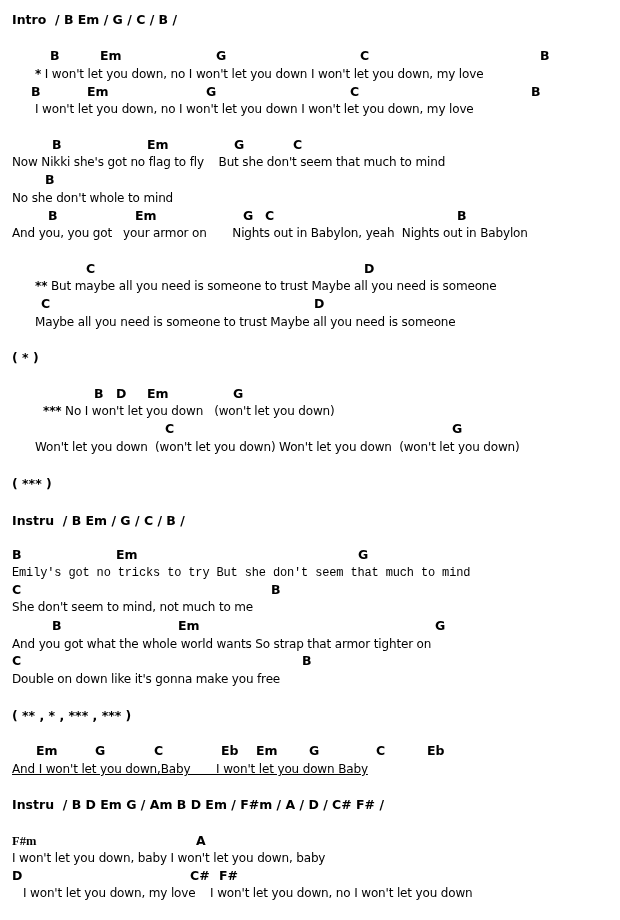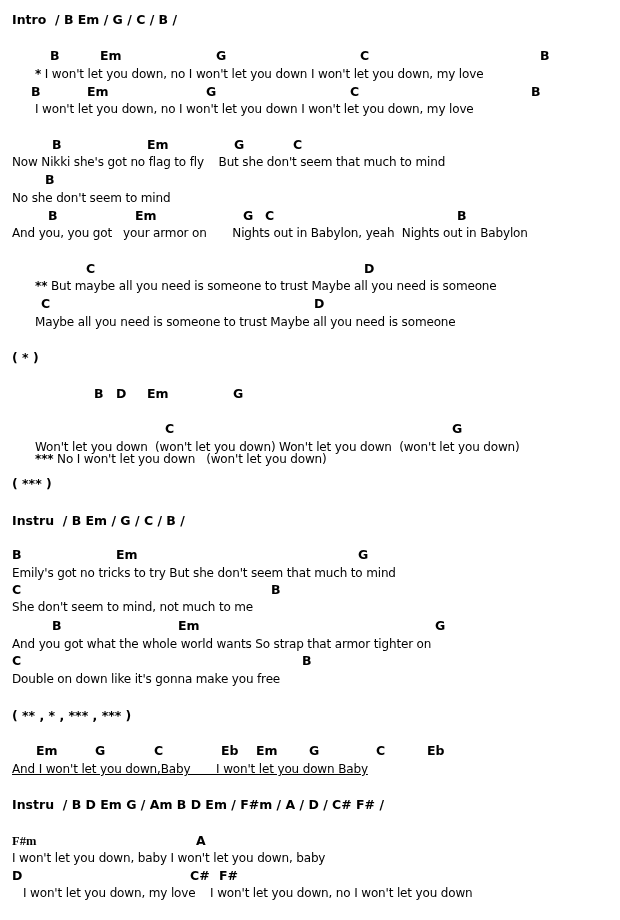--- a/index.html
+++ b/index.html
@@ -36,21 +36,21 @@
 <div class="chord-row" style="position:absolute;left:0;top:137px;width:620px;height:16px;">
     <span class="chord" style="left: 52px; top: 0px;">B</span>
     <span class="chord" style="left: 147px; top: 0px;">Em</span>
     <span class="chord" style="left: 234px; top: 0px;">G</span>
     <span class="chord" style="left: 293px; top: 0px;">C</span>
   </div>
 <div class="line lyric" style="left:12px;top:154px;">Now Nikki she's got no flag to fly    But she don't seem that much to mind</div>
 <div class="chord-row" style="position:absolute;left:0;top:172px;width:620px;height:16px;">
     <span class="chord" style="left: 45px; top: 0px;">B</span>
   </div>
-<div class="line lyric" style="left:12px;top:190px;">No she don't seem to mind</div>
+<div class="line lyric" style="left:12px;top:190px;">No she don't whole to mind</div>
 <div class="chord-row" style="position:absolute;left:0;top:208px;width:620px;height:16px;">
     <span class="chord" style="left: 48px; top: 0px;">B</span>
     <span class="chord" style="left: 135px; top: 0px;">Em</span>
     <span class="chord" style="left: 243px; top: 0px;">G</span>
     <span class="chord" style="left: 265px; top: 0px;">C</span>
     <span class="chord" style="left: 457px; top: 0px;">B</span>
   </div>
 <div class="line lyric" style="left:12px;top:225px;">And you, you got   your armor on       Nights out in Babylon, yeah  Nights out in Babylon</div>
 
 <div class="chord-row" style="position:absolute;left:0;top:261px;width:620px;height:16px;">
@@ -65,37 +65,37 @@
 <div class="line lyric" style="left:35px;top:314px;">Maybe all you need is someone to trust Maybe all you need is someone</div>
 
 <div class="line head" style="left:12px;top:350px;">( * )</div>
 
 <div class="chord-row" style="position:absolute;left:0;top:386px;width:620px;height:16px;">
     <span class="chord" style="left: 94px; top: 0px;">B</span>
     <span class="chord" style="left: 116px; top: 0px;">D</span>
     <span class="chord" style="left: 147px; top: 0px;">Em</span>
     <span class="chord" style="left: 233px; top: 0px;">G</span>
   </div>
-<div class="line lyric" style="left:35px;top:403px;margin-top:48px;"><span class="star">***</span><span> No I won't let you down   (won't let you down)</span></div>
+<div class="line lyric" style="left:43px;top:403px;"><span class="star">***</span><span> No I won't let you down   (won't let you down)</span></div>
 <div class="chord-row" style="position:absolute;left:0;top:421px;width:620px;height:16px;">
     <span class="chord" style="left: 165px; top: 0px;">C</span>
     <span class="chord" style="left: 452px; top: 0px;">G</span>
   </div>
 <div class="line lyric" style="left:35px;top:439px;">Won't let you down  (won't let you down) Won't let you down  (won't let you down)</div>
 
 <div class="line head" style="left:12px;top:476px;">( *** )</div>
 
 <div class="line head" style="left:12px;top:513px;">Instru  / B Em / G / C / B /</div>
 
 <div class="chord-row" style="position:absolute;left:0;top:547px;width:620px;height:16px;">
     <span class="chord" style="left: 12px; top: 0px;">B</span>
     <span class="chord" style="left: 116px; top: 0px;">Em</span>
     <span class="chord" style="left: 358px; top: 0px;">G</span>
   </div>
-<div class="line lyric" style="left:12px;top:565px;">Emily's got no tricks to try But she don't seem that much to mind</div>
+<div class="line lyric" style="left:12px;top:565px;font-family:Liberation Mono, monospace;">Emily's got no tricks to try But she don't seem that much to mind</div>
 <div class="chord-row" style="position:absolute;left:0;top:582px;width:620px;height:16px;">
     <span class="chord" style="left: 12px; top: 0px;">C</span>
     <span class="chord" style="left: 271px; top: 0px;">B</span>
   </div>
 <div class="line lyric" style="left:12px;top:599px;">She don't seem to mind, not much to me</div>
 <div class="chord-row" style="position:absolute;left:0;top:618px;width:620px;height:16px;">
     <span class="chord" style="left: 52px; top: 0px;">B</span>
     <span class="chord" style="left: 178px; top: 0px;">Em</span>
     <span class="chord" style="left: 435px; top: 0px;">G</span>
   </div>

